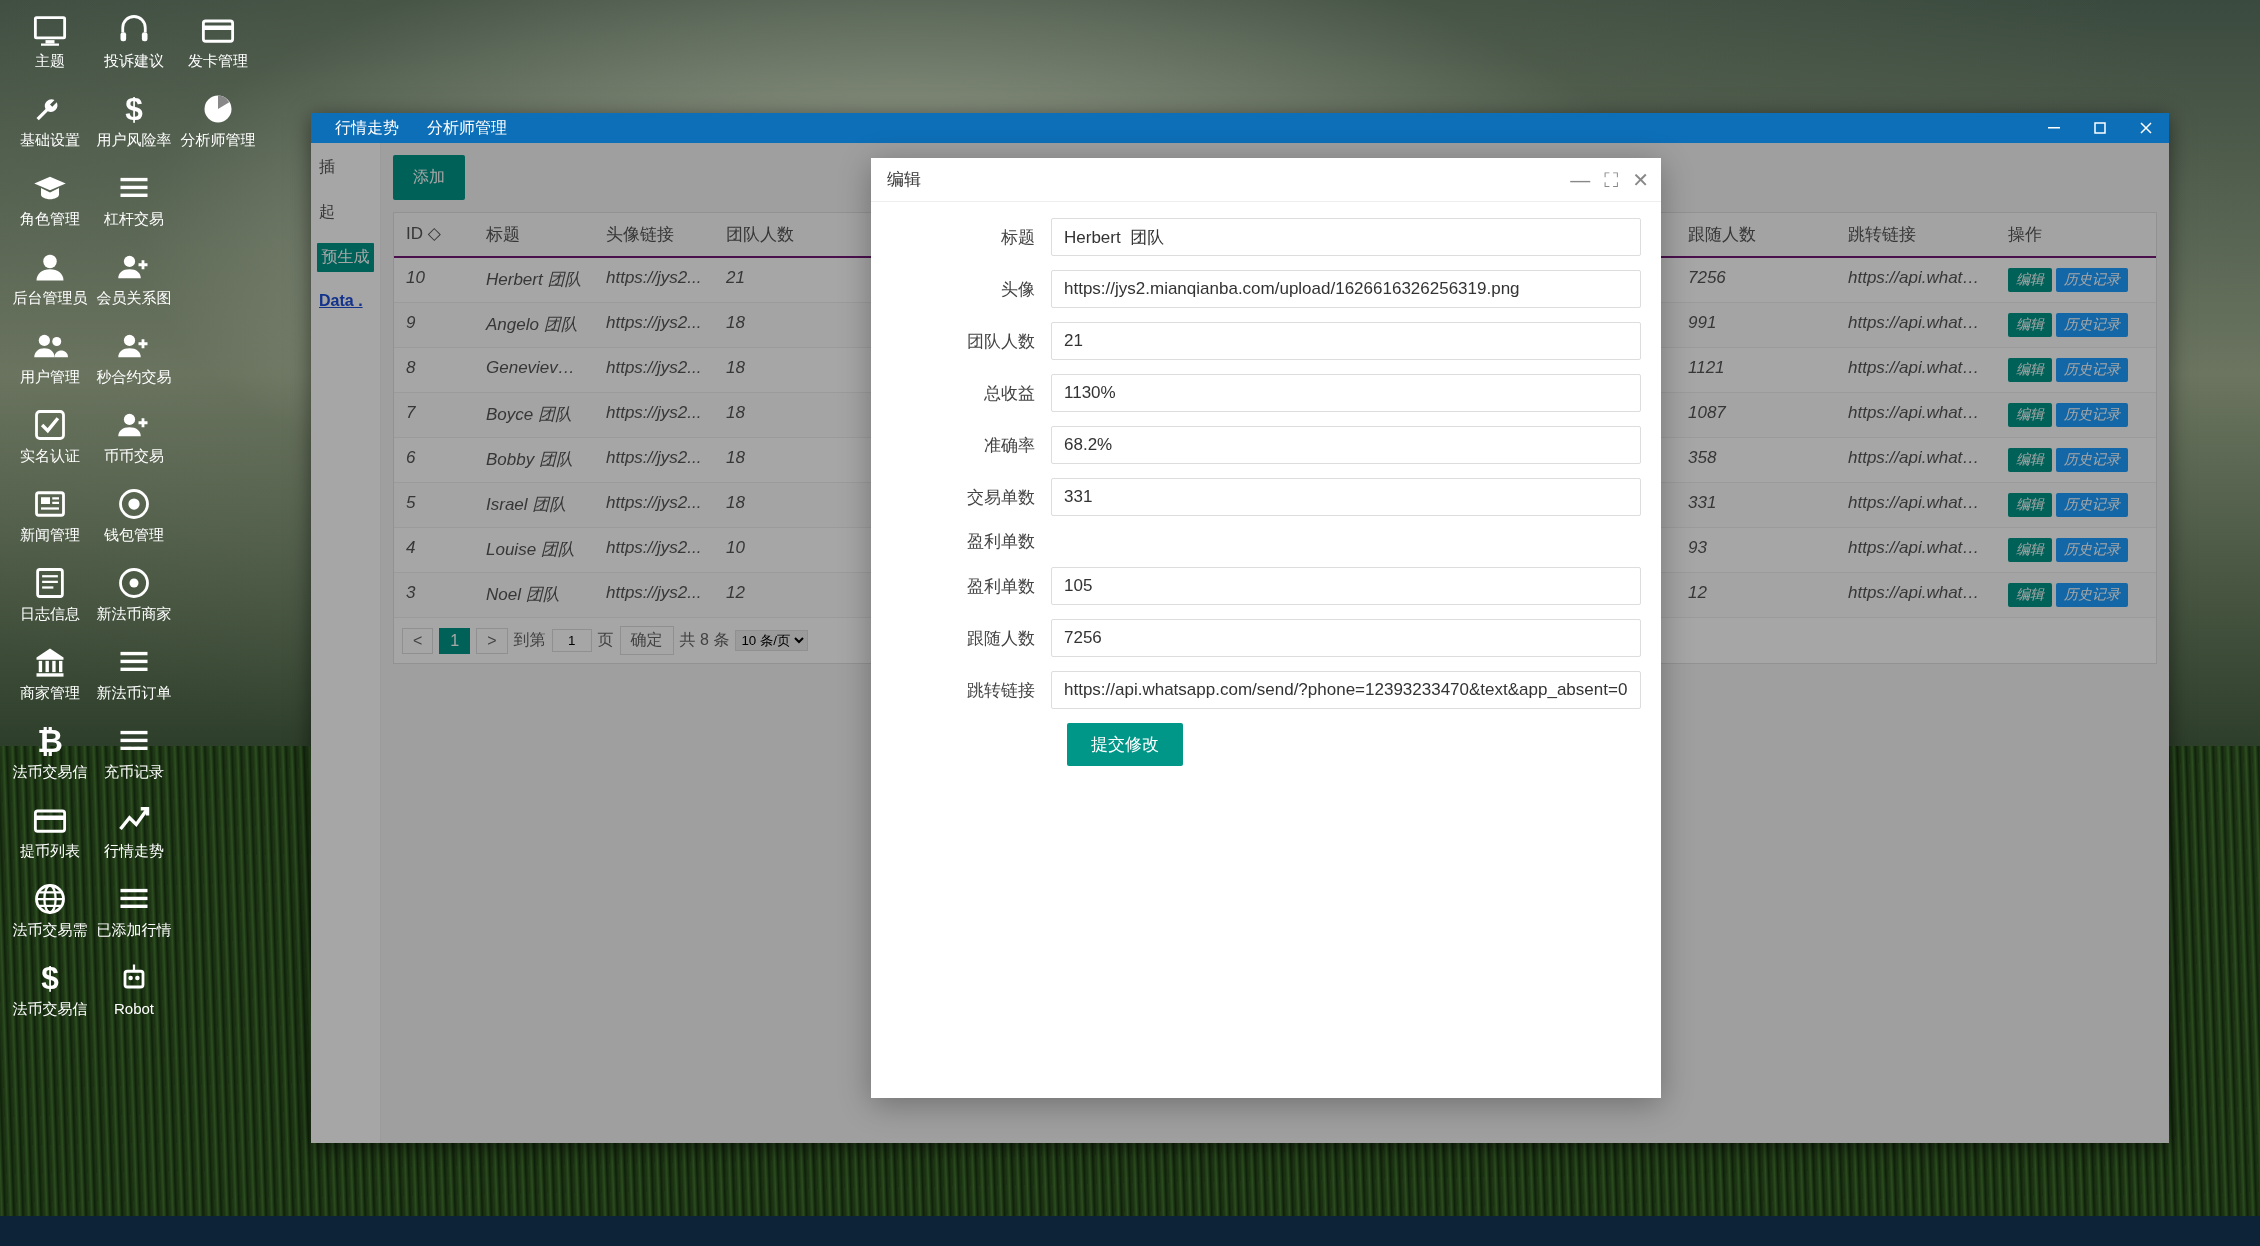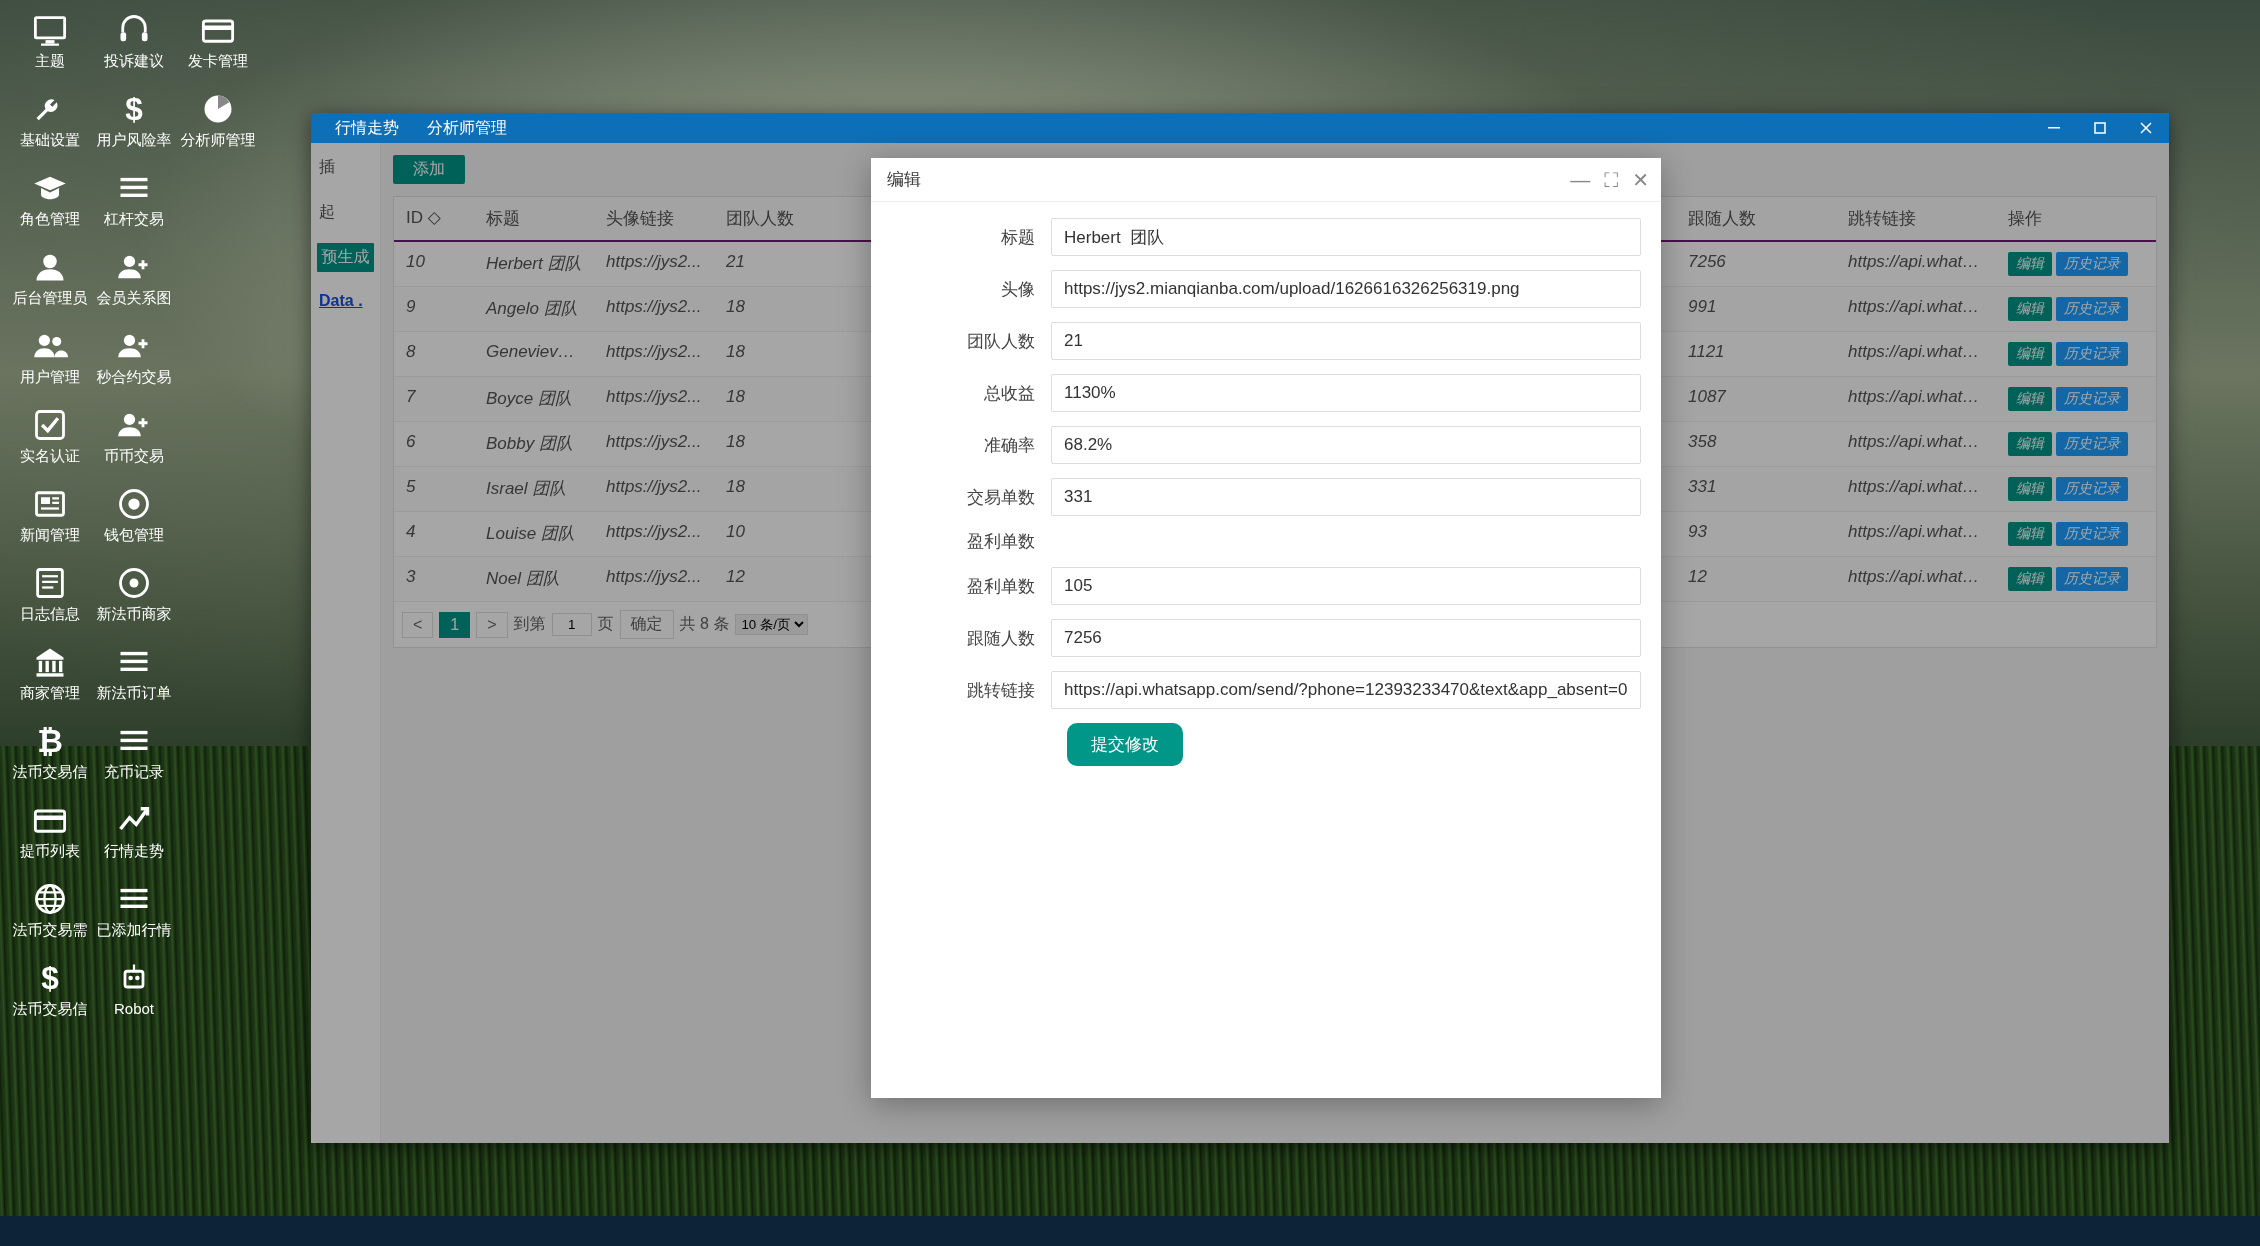--- a/index.html
+++ b/index.html
@@ -19,21 +19,21 @@
 .tab.active { background:#0d6fb8; }
 .win-ctrl { position:absolute; right:0; top:0; display:flex; }
 .win-btn { width:46px; height:30px; display:flex; align-items:center; justify-content:center; cursor:pointer; color:#fff; }
 
 .left-rail { position:absolute; top:30px; left:0; width:70px; bottom:0; background:#fff; border-right:1px solid #eee; padding:10px 6px; font-size:16px; color:#555; }
 .left-rail div { margin-bottom:16px; cursor:pointer; padding:4px 2px; }
 .left-rail .sel { background:#009688; color:#fff; border-radius:1px; text-align:center; }
 .left-rail .bold { font-weight:bold; color:#1d4ed8;text-decoration:underline; }
 
 .content { position:absolute; top:30px; left:70px; right:0; bottom:0; background:#f5f5f5; padding:12px; }
-.btn-add { background:#009688; color:#fff; border:none; padding:4px 20px; font-size:16px; cursor:pointer; border-radius:2px; margin-bottom:12px; }
+.btn-add { background:#009688; color:#fff; border:none; padding:12px 20px; font-size:16px; cursor:pointer; border-radius:2px; margin-bottom:12px; }
 .grid { background:#fff; border:1px solid #e0e0e0; font-size:17px; color:#555; }
 .grid-h { display:flex; background:#fafafa; border-bottom:2px solid #701a75; }
 .grid-r { display:flex; border-bottom:1px solid #eee;font-style:italic; }
 .grid-r:nth-child(even){ background:#fcfcfc; }
 .gc { padding:10px 12px; overflow:hidden; white-space:nowrap; text-overflow:ellipsis; }
 .c-id{width:80px;} .c-title{width:120px;} .c-avatar{width:120px;} .c-team{width:120px;} .c-gap{flex:1;} .c-follow{width:160px;} .c-link{width:160px;} .c-ops{width:160px;}
 .mini-btn { display:inline-block; padding:3px 8px; color:#fff; font-size:14px; border-radius:2px; cursor:pointer; margin-right:4px; }
 .mb-teal{background:#009688;} .mb-blue{background:#1e9fff;}
 .pager { display:flex; align-items:center; padding:8px; font-size:16px; color:#666; gap:6px; }
 .pg-btn{border:1px solid #ddd;padding:3px 10px;background:#fff;cursor:pointer;}
@@ -43,21 +43,21 @@
 
 .mask { position:absolute; top:30px; left:0; right:0; bottom:0; background:rgba(0,0,0,0.35); }
 .modal { position:absolute; top:45px; left:560px; width:790px; height:940px; background:#fff; box-shadow:0 6px 30px rgba(0,0,0,0.3); }
 .modal-h { height:44px; border-bottom:1px solid #eee; display:flex; align-items:center; padding:0 16px; font-size:17px; color:#333; position:relative; }
 .modal-ctrl { position:absolute; right:8px; top:0; display:flex; gap:6px; height:44px; align-items:center; }
 .modal-ctrl span { cursor:pointer; color:#888; font-size:20px; padding:4px; }
 .modal-body { padding:16px 20px; }
 .frow { display:flex; align-items:center; margin-bottom:14px; }
 .flbl { width:160px; text-align:right; padding-right:16px; font-size:17px; color:#444; }
 .finp { flex:1; border:1px solid #ddd; padding:8px 12px; font-size:17px; color:#333; border-radius:2px; }
-.btn-submit { background:#009688; color:#fff; border:none; padding:10px 24px; font-size:17px; cursor:pointer; border-radius:10px; margin-left:176px; }
+.btn-submit { background:#009688; color:#fff; border:none; padding:10px 24px; font-size:17px; cursor:pointer; border-radius:2px; margin-left:176px; }
 </style>
 </head>
 <body>
 
 <div class="bg-blur"></div>
 <div class="bg-grass"></div>
 <div class="taskbar"></div>
 
 <div class="desktop-icons" id="dicons">
     <div class="d-icon">

